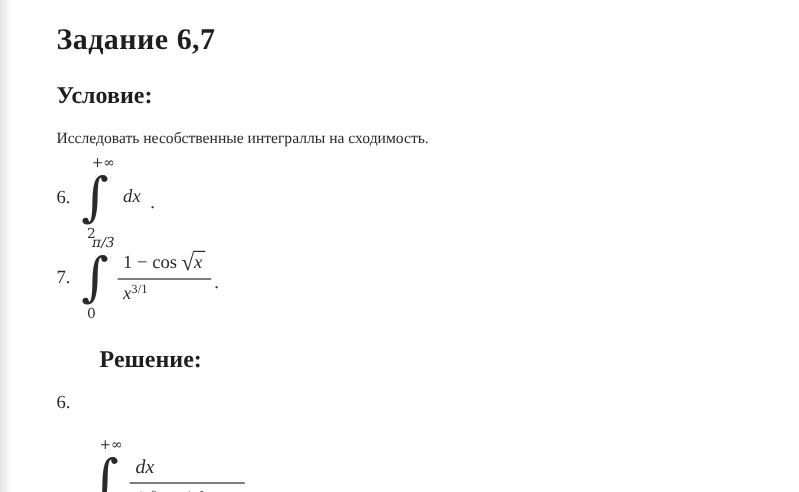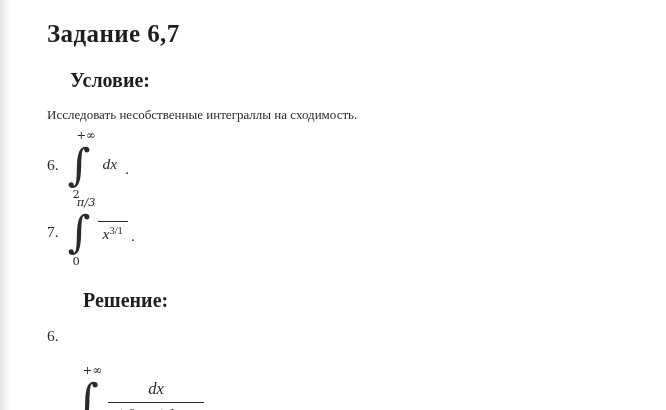--- a/index.html
+++ b/index.html
@@ -27,21 +27,21 @@
     letter-spacing: 0.4px;
     color: #1e1e1e;
   }
   .section-heading {
     position: absolute;
     left: 47px;
     font-size: 20px;
     font-weight: bold;
     color: #1e1e1e;
   }
-  .h-cond { top: 69px; margin-left: 23px; }
+  .h-cond { top: 69px; }
   .h-sol  { top: 289px; margin-left: 36px; }
   .cond-text {
     position: absolute;
     left: 47px; top: 107px;
     font-size: 13px;
   }
   .sol-num {
     position: absolute;
     left: 47px; top: 327px;
     font-size: 15.5px;
@@ -75,21 +75,21 @@
   .lim-up-sol { transform: translateX(5px); }
   .int-sign {
     display: block;
     font-size: 44px;
     line-height: 46px;
     font-family: "DejaVu Serif", serif;
     font-style: italic;
   }
   .frac {
     display: inline-block;
-    text-align: center;
+    text-align: left;
     margin-left: 7px;
     font-size: 15.5px;
   }
   .num { display: block; padding: 0 5px 3px; white-space: nowrap; }
   .den {
     display: block;
     border-top: 1px solid #2a2a2a;
     padding: 3px 5px 0;
     white-space: nowrap;
   }
@@ -143,20 +143,21 @@
   </div>
 
   <div class="prob" id="p7">
     <span class="plabel">7.</span>
     <span class="int-col">
       <span class="lim lim-up it">π/3</span>
       <span class="int-sign">∫</span>
       <span class="lim lim-low">0</span>
     </span>
     <span class="frac">
+      <span class="num"><span>1 − cos </span><span class="sqrt"><span class="radical">√</span><span class="sqrt-arg it">x</span></span></span>
       <span class="den"><span class="it">x</span><span class="sup">3/1</span></span>
     </span>
     <span class="period">.</span>
   </div>
 
   <div class="section-heading h-sol">Решение:</div>
 
   <div class="sol-num">6.</div>
 
   <div id="sol6">

